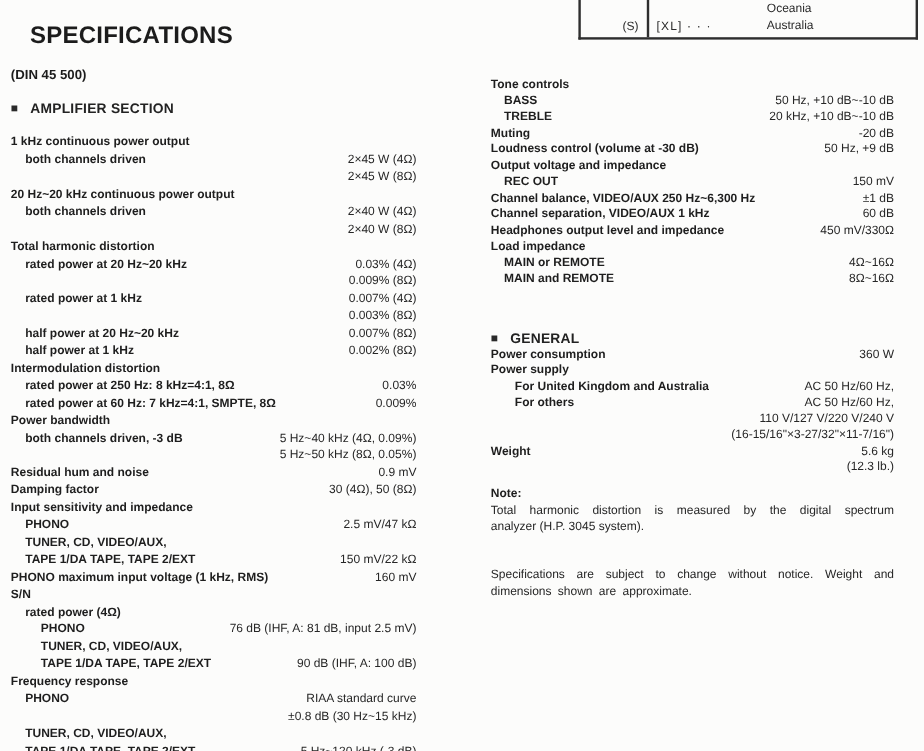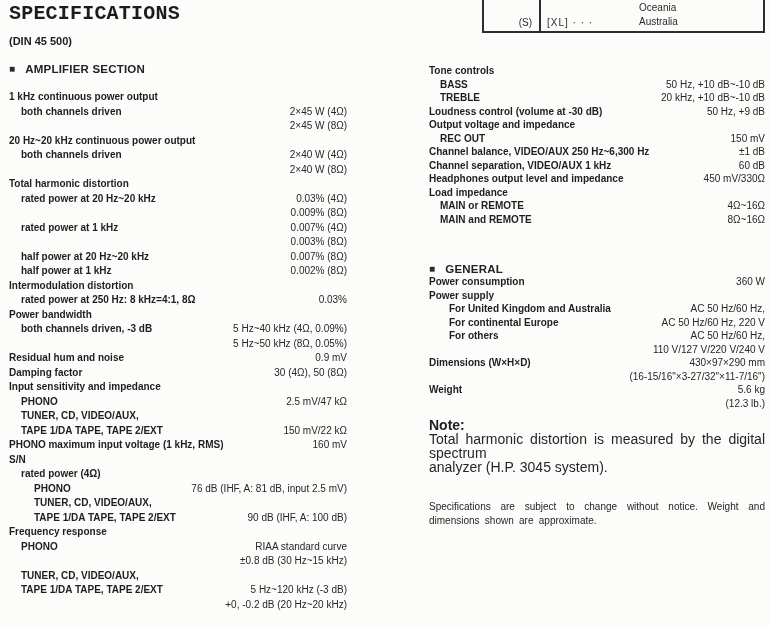--- a/index.html
+++ b/index.html
@@ -9,22 +9,22 @@
     color: #222;
     font-family: "Liberation Sans", "DejaVu Sans", sans-serif;
     overflow: hidden;
     position: relative;
   }
   .page { position: absolute; inset: 0; }
 
   
   .left-col { position: absolute; left: 9px; top: 4px; width: 338px; }
   h1 {
-    margin: 0; font-size: 20px; line-height: 20px;
-    font-weight: 700; color: #1c1c1c; letter-spacing: 0.2px; font-family: Liberation Mono, monospace;
+    margin: 16px; font-size: 20px; line-height: 20px;
+    font-weight: 700; color: #1c1c1c; letter-spacing: 0.2px;
   }
   h2 { margin: 10px 0 0 0; font-size: 11px; line-height: 15px; font-weight: 700; color: #1c1c1c; }
   .sec-head {
     margin-top: 14px; display: flex; align-items: center;
     font-size: 11.5px; font-weight: 700; color: #222; letter-spacing: 0.2px;
   }
   .bullet { font-size: 10px; line-height: 10px; margin-right: 10px; color: #2a2a2a; }
 
   
   .spec-list { margin-top: 15px; }
@@ -48,26 +48,26 @@
     border-left: 2px solid #2e2e2e; border-right: 2px solid #2e2e2e;
     border-bottom: 2px solid #2e2e2e;
     box-sizing: border-box; font-size: 10px; color: #2a2a2a;
   }
   .rt-divider { position: absolute; left: 55px; top: 0; bottom: 0; width: 2px; background: #2e2e2e; }
   .rt-cell1 { position: absolute; left: 0; bottom: 3px; width: 48px; text-align: right; }
   .rt-cell2 { position: absolute; left: 63px; bottom: 3px; letter-spacing: 1px; }
   .rt-region { position: absolute; left: 155px; top: 1px; line-height: 14px; }
 
   
-  .right-col { position: absolute; left: 429px; top: 64px; width: 336px; }
+  .right-col { position: absolute; left: 409px; top: 64px; width: 336px; }
   .right-col .spec-list { margin-top: 0; }
   .general-head { margin-top: 37px; }
   .general-list { margin-top: 26px; }
 
-  .note { margin-top: 8px; font-size: 14px; }
+  .note { margin-top: 8px; font-size: 10px; }
   .note-label { font-weight: 700; height: 14px; line-height: 14px; color: #1e1e1e; }
   .note-line { line-height: 14px; color: #262626; }
   .fill { text-align: justify; text-align-last: justify; }
   .spread { word-spacing: 2.5px; }
   .disclaimer { margin-top: 26px; font-size: 10px; }
 </style>
 </head>
 <body>
 
 <div class="page">
@@ -164,20 +164,25 @@
           <span class="spec-fill"></span>
           <span class="spec-value"></span>
         </div>
 
         <div class="spec-row ind1">
           <span class="spec-label">rated power at 250 Hz: 8 kHz=4:1, 8Ω</span>
           <span class="spec-fill"></span>
           <span class="spec-value">0.03%</span>
         </div>
 
+        <div class="spec-row ind1">
+          <span class="spec-label">rated power at 60 Hz: 7 kHz=4:1, SMPTE, 8Ω</span>
+          <span class="spec-fill"></span>
+          <span class="spec-value">0.009%</span>
+        </div>
 
         <div class="spec-row">
           <span class="spec-label">Power bandwidth</span>
           <span class="spec-fill"></span>
           <span class="spec-value"></span>
         </div>
 
         <div class="spec-row ind1">
           <span class="spec-label">both channels driven, -3 dB</span>
           <span class="spec-fill"></span>
@@ -324,20 +329,25 @@
           <span class="spec-fill"></span>
           <span class="spec-value">50 Hz, +10 dB~-10 dB</span>
         </div>
 
         <div class="spec-row ind1">
           <span class="spec-label">TREBLE</span>
           <span class="spec-fill"></span>
           <span class="spec-value">20 kHz, +10 dB~-10 dB</span>
         </div>
 
+        <div class="spec-row">
+          <span class="spec-label">Muting</span>
+          <span class="spec-fill"></span>
+          <span class="spec-value">-20 dB</span>
+        </div>
 
         <div class="spec-row">
           <span class="spec-label">Loudness control (volume at -30 dB)</span>
           <span class="spec-fill"></span>
           <span class="spec-value">50 Hz, +9 dB</span>
         </div>
 
         <div class="spec-row">
           <span class="spec-label">Output voltage and impedance</span>
           <span class="spec-fill"></span>
@@ -406,43 +416,33 @@
           <span class="spec-value"></span>
         </div>
 
         <div class="spec-row ind2">
           <span class="spec-label">For United Kingdom and Australia</span>
           <span class="spec-fill"></span>
           <span class="spec-value">AC 50 Hz/60 Hz,</span>
         </div>
 
 
-        <div class="spec-row ind2">
-          <span class="spec-label">For continental Europe</span>
-          <span class="spec-fill"></span>
-          <span class="spec-value">AC 50 Hz/60 Hz, 220 V</span>
-        </div>
 
         <div class="spec-row ind2">
           <span class="spec-label">For others</span>
           <span class="spec-fill"></span>
           <span class="spec-value">AC 50 Hz/60 Hz,</span>
         </div>
 
         <div class="spec-row ind2">
           <span class="spec-label"></span>
           <span class="spec-fill"></span>
           <span class="spec-value">110 V/127 V/220 V/240 V</span>
         </div>
 
-        <div class="spec-row">
-          <span class="spec-label">Dimensions (W×H×D)</span>
-          <span class="spec-fill"></span>
-          <span class="spec-value">430×97×290 mm</span>
-        </div>
 
         <div class="spec-row">
           <span class="spec-label"></span>
           <span class="spec-fill"></span>
           <span class="spec-value">(16-15/16"×3-27/32"×11-7/16")</span>
         </div>
 
         <div class="spec-row">
           <span class="spec-label">Weight</span>
           <span class="spec-fill"></span>

